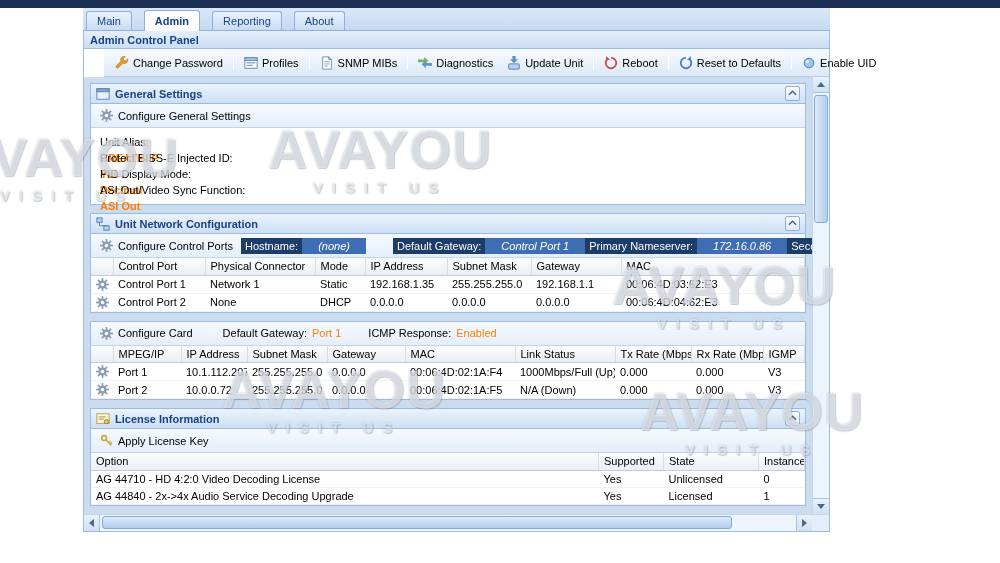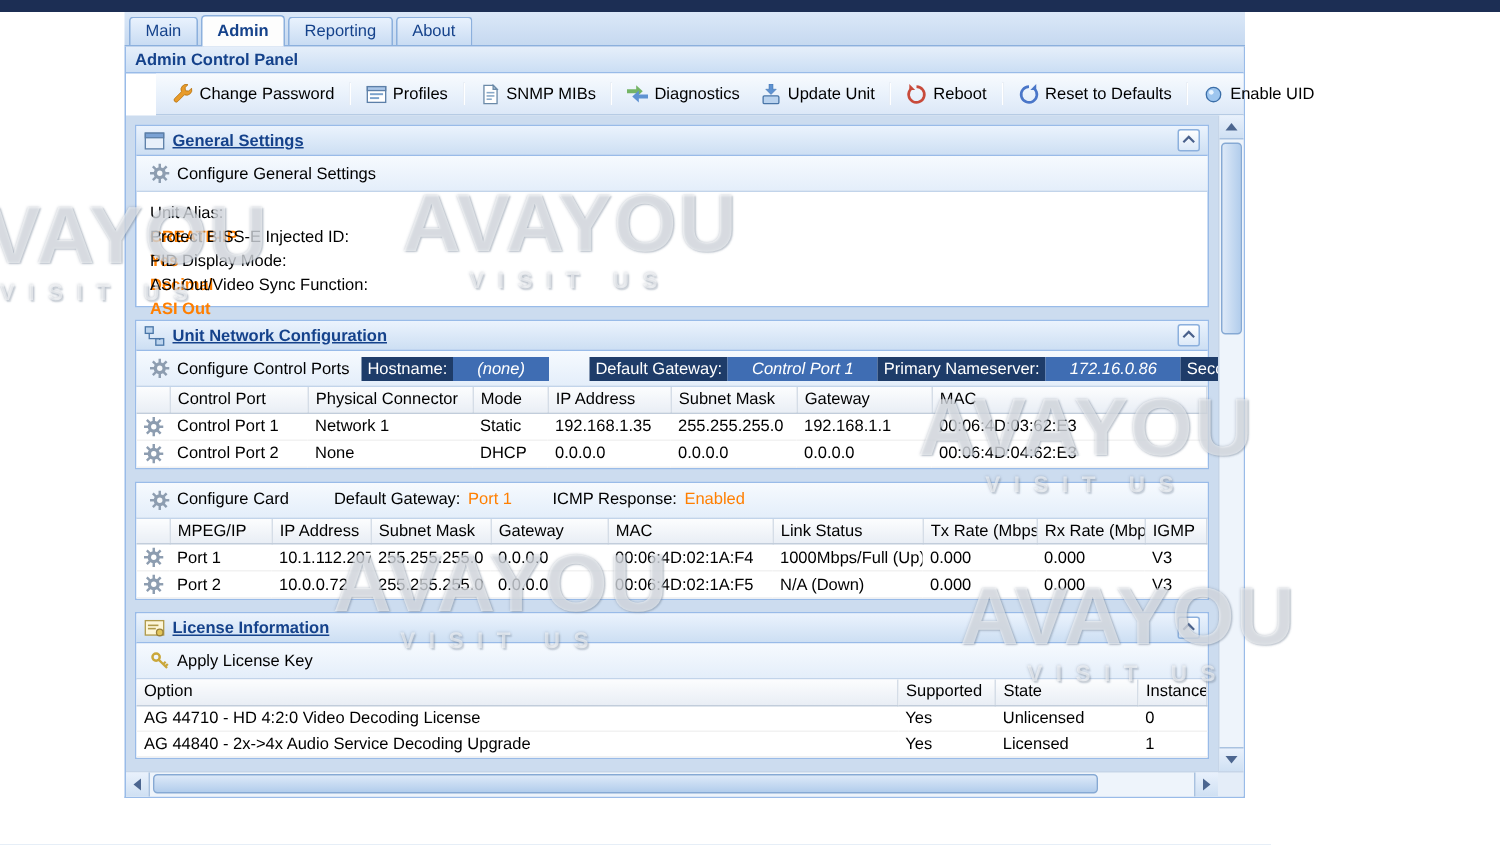--- a/index.html
+++ b/index.html
@@ -7,21 +7,21 @@
   body {
     width:1000px; height:563px; position:relative; overflow:hidden;
     background:#ffffff; font-family:"Liberation Sans","DejaVu Sans",sans-serif;
     font-size:11px; color:#000;
   }
   .topbar { position:absolute; left:0; top:0; width:1000px; height:8px; background:#1c2e54; }
   .app { position:absolute; left:83px; top:8px; width:747px; }
 
   
   .tabbar { height:23px; background:linear-gradient(#dbe8f8,#c6d9f0); border-bottom:1px solid #8cb0dd;
-            display:flex; align-items:flex-end; padding-left:3px; gap:2px; position:relative; }
+            display:flex; align-items:flex-end; padding-left:3px; gap:12px; position:relative; }
   .tab { height:19px; line-height:18px; padding:0 10px; background:linear-gradient(#e9f2fd,#c9dcf3);
          border:1px solid #8cb0dd; border-bottom:none; border-radius:3px 3px 0 0; color:#15428b; cursor:pointer; }
   .tab.active { background:#fdfdfd; font-weight:bold; height:21px; line-height:20px; margin-bottom:-1px; z-index:2; }
 
   .frame { border:1px solid #99bbe8; border-top:none; background:#fff; }
 
   .acp-header { height:18px; line-height:17px; padding:1px 6px 0; background:linear-gradient(#e6effa,#cbdef4);
                 border-bottom:1px solid #99bbe8; color:#15428b; font-weight:bold; }
 
   
@@ -30,21 +30,21 @@
   .tb-item { display:flex; align-items:center; gap:4px; padding:3px 5px; border-radius:3px; cursor:pointer; white-space:nowrap; }
   .tb-sep { width:1px; height:15px; background:#b9c8dc; border-right:1px solid #fff; margin:0 3px; }
   .tb-spacer { flex:1; }
 
   
   .body-row { display:flex; }
   .content { width:728px; height:437px; overflow:hidden; background:#ccdcef; padding:6px 6px 0 6px; position:relative; }
 
   .panel { border:1px solid #99bbe8; margin-bottom:8px; background:#fff; }
   .panel-header { height:20px; background:linear-gradient(#ebf3fd,#cddff3); border-bottom:1px solid #99bbe8;
-                  display:flex; align-items:center; gap:5px; padding:0 5px; color:#15428b; font-weight:bold;text-decoration:underline; }
+                  display:flex; align-items:center; gap:5px; padding:0 5px; color:#15428b; font-weight:bold; }
   .panel-tool { margin-left:auto; width:15px; height:15px; border:1px solid #8cb0dd; border-radius:2px;
                 background:linear-gradient(#ffffff,#dce9f8); display:flex; align-items:center; justify-content:center; cursor:pointer; }
   .sub-toolbar { height:24px; background:linear-gradient(#f6fafe,#e4eefa); border-bottom:1px solid #c2d4ea;
                  display:flex; align-items:center; gap:5px; padding:0 6px; }
   .cfg-item { display:flex; align-items:center; gap:5px; cursor:pointer; padding:2px 3px; white-space:nowrap; }
 
   .fields { padding:6px 9px; }
   .field-row { display:flex; height:16px; line-height:16px;flex-direction:column; }
   .field-label { width:152px; }
   .field-value { color:#ff7f00;font-weight:bold; }

